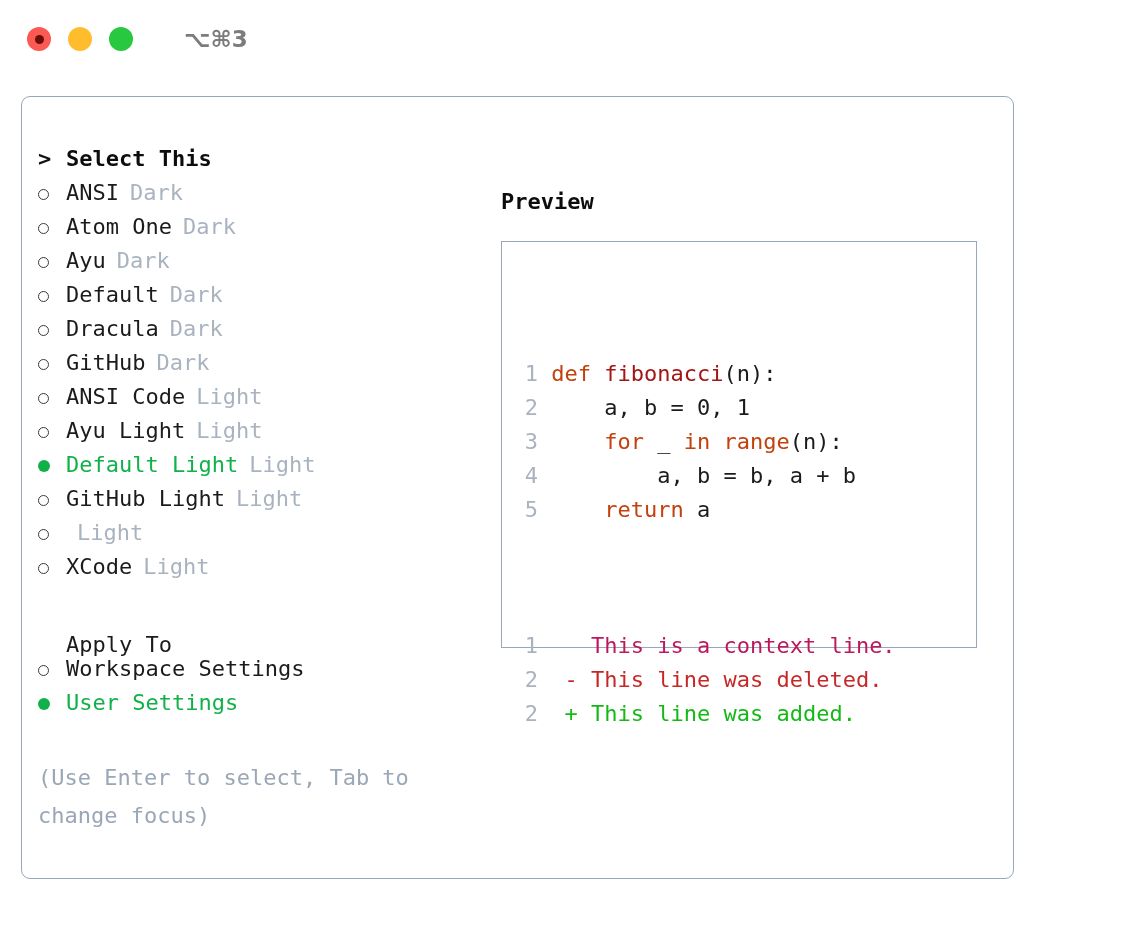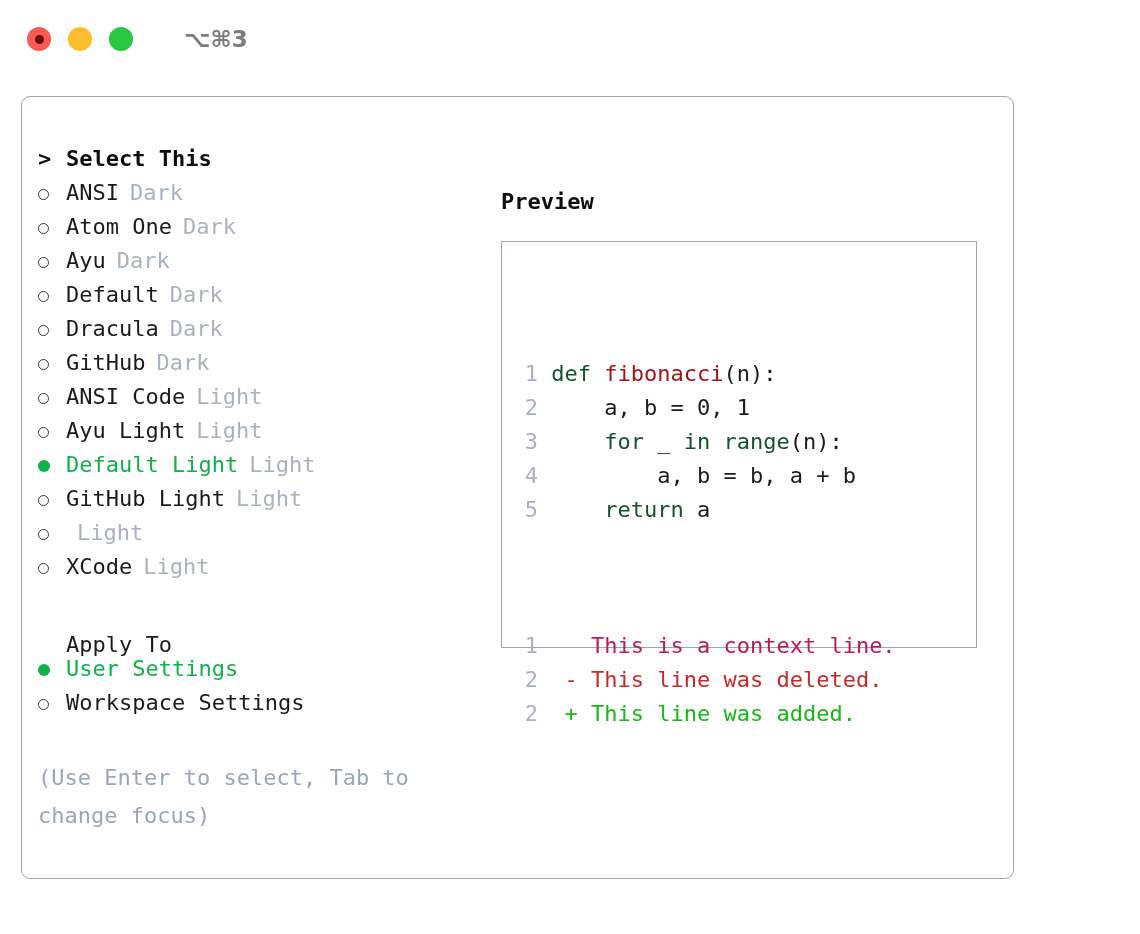--- a/index.html
+++ b/index.html
@@ -193,21 +193,21 @@
     line-height: 34px;
     white-space: pre;
   }
   .code-line { display: block; height: 34px; }
   .lineno {
     color: #a9b3c0;
     display: inline-block;
     width: 22px;
     text-align: right;
   }
-  .kw  { color: #14532d; }
+  .kw  { color: #c2410c; }
   .fn  { color: #a31515; }
   .pl  { color: #1b1b1b; }
   .ctx { color: #be185d; }
   .del { color: #c62828; }
   .add { color: #15b915; }
 
   .diff-block { margin-top: 34px; display: block; }
 </style>
 </head>
 <body>
@@ -322,31 +322,31 @@
           </div>
 
         <div class="spacer-row"></div>
 
         <div class="row">
           <span class="marker"></span>
           <span class="section-title">Apply To</span>
         </div>
 
         <div id="apply-list">
+            <div class="row">
+              <span class="marker">
+                <span class="dot-empty"></span>
+              </span>
+              <span class="label">Workspace Settings</span>
+            </div>
             <div class="row selected">
               <span class="marker">
                 <span class="dot-filled"></span>
               </span>
               <span class="label">User Settings</span>
-            </div>
-            <div class="row">
-              <span class="marker">
-                <span class="dot-empty"></span>
-              </span>
-              <span class="label">Workspace Settings</span>
             </div>
           </div>
       </div>
 
       <div class="hint">(Use Enter to select, Tab to
 change focus)</div>
 
       <div class="right-col">
         <div class="preview-title">Preview</div>
 

